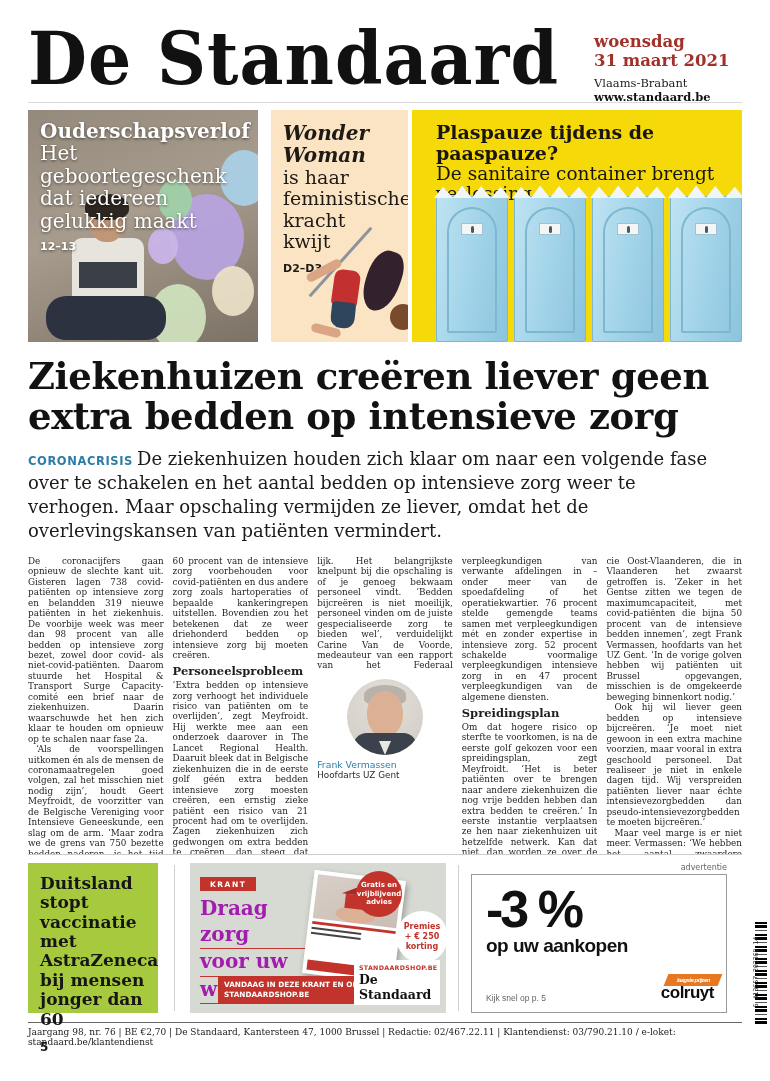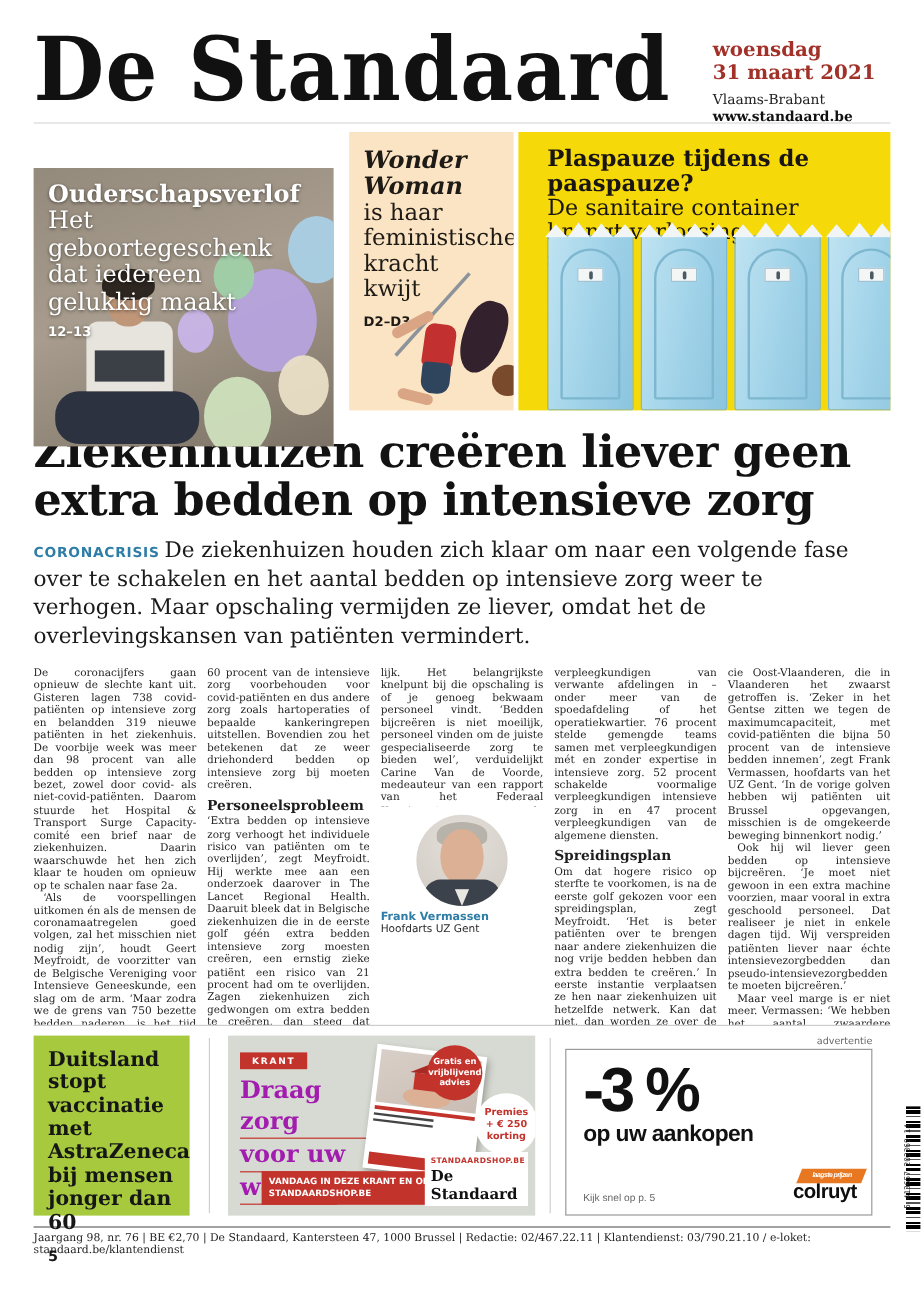--- a/index.html
+++ b/index.html
@@ -14,22 +14,22 @@
                 letter-spacing:1px; color:#111; transform:scaleY(1.08); transform-origin:top left; }
   .mast-right { margin-left:auto; text-align:left; padding-top:8px; width:148px; }
   .mast-date { color:#a23129; font-size:16.5px; line-height:1.18; font-weight:bold; }
   .mast-edition { font-size:11.5px; margin-top:5px; color:#222; }
   .mast-site { font-size:11.5px; font-weight:bold; color:#111; }
   .rule-light { border-top:1px solid #d9d9d9; }
   .rule-mid { border-top:1px solid #cccccc; }
 
   
   .promos { display:flex; margin-top:7px; height:232px; position:relative; }
-  .promo-photo { width:250px; height:232px; position:relative; overflow:hidden;
-                 background:linear-gradient(160deg,#948a7c 0%,#a79c8d 45%,#7c7265 100%);margin-top:30px; }
+  .promo-photo { width:230px; height:232px; position:relative; overflow:hidden;
+                 background:linear-gradient(160deg,#948a7c 0%,#a79c8d 45%,#7c7265 100%); }
   .balloon { position:absolute; border-radius:50%; opacity:0.95; }
   .man-head { position:absolute; width:34px; height:40px; border-radius:45%; background:#bf9678; left:62px; top:92px; }
   .man-hair { position:absolute; width:44px; height:26px; border-radius:50% 50% 40% 40%; background:#2e2620; left:57px; top:84px; }
   .man-shirt { position:absolute; width:72px; height:58px; border-radius:10px 10px 0 0; background:#e7e4de; left:44px; top:128px; }
   .man-print { position:absolute; width:58px; height:26px; background:#3b3f46; left:51px; top:152px; }
   .man-legs { position:absolute; width:120px; height:44px; border-radius:20px; background:#2c3240; left:18px; top:186px; }
   .promo-photo-text { position:absolute; left:12px; top:10px; width:200px; color:#fff;
                       text-shadow:0 1px 3px rgba(0,0,0,0.55); font-size:20px; line-height:1.12; }
   .promo-photo-text .k { font-weight:bold; }
   .promo-page { font-family:"DejaVu Sans",sans-serif; font-weight:bold; font-size:11px; margin-top:9px; }
@@ -77,21 +77,21 @@
   .b-h { font-weight:bold; font-size:11.5px; line-height:1.1; margin:5px 0 2px; text-align:left; }
   .col3-text { max-height:116px; overflow:hidden; }
   .portrait { width:76px; height:76px; border-radius:50%; margin:7px auto 0; position:relative; overflow:hidden;
               background:radial-gradient(circle at 50% 30%,#e4e0da 0%,#cfcac2 100%); }
   .p-face { position:absolute; width:36px; height:46px; border-radius:48%; background:#dcb094; left:20px; top:12px; }
   .p-hair { position:absolute; width:42px; height:20px; border-radius:50% 50% 30% 30%; background:#b7b2aa; left:17px; top:6px; }
   .p-suit { position:absolute; width:64px; height:26px; border-radius:14px 14px 0 0; background:#3c424b; left:6px; bottom:-4px; }
   .p-shirt { position:absolute; width:12px; height:14px; background:#e9e7e2; left:32px; bottom:0;
              clip-path:polygon(0 0,100% 0,50% 100%); }
   .quote-text { font-weight:bold; font-size:14px; line-height:1.16; margin-top:7px; text-align:left; color:#1f1f1f; }
-  .quote-author { font-family:"DejaVu Sans",sans-serif; font-weight:bold; font-size:9.3px; color:#2e7da7; margin-top:5px; text-align:left; }
+  .quote-author { font-family:"DejaVu Sans",sans-serif; font-weight:normal; font-size:9.3px; color:#2e7da7; margin-top:5px; text-align:left; }
   .quote-role { font-family:"DejaVu Sans",sans-serif; font-size:8.8px; color:#2b2b2b; text-align:left; }
 
   
   .ads { margin-top:8px; height:150px; display:flex; align-items:stretch; position:relative; }
   .teaser-green { width:130px; background:#a6c93d; padding:11px 12px; color:#161616; }
   .teaser-green .t { font-size:17px; font-weight:bold; line-height:1.14; }
   .teaser-green .p { font-family:"DejaVu Sans",sans-serif; font-weight:bold; font-size:12px; margin-top:11px; }
   .vdiv { width:1px; background:#cfcfcf; margin:2px 15px 2px 16px; }
   .shop-ad { width:256px; background:#d7dad2; position:relative; overflow:hidden; padding:9px 10px; }
   .shop-badge { display:inline-block; background:#c2332c; color:#fff; font-family:"DejaVu Sans",sans-serif;

